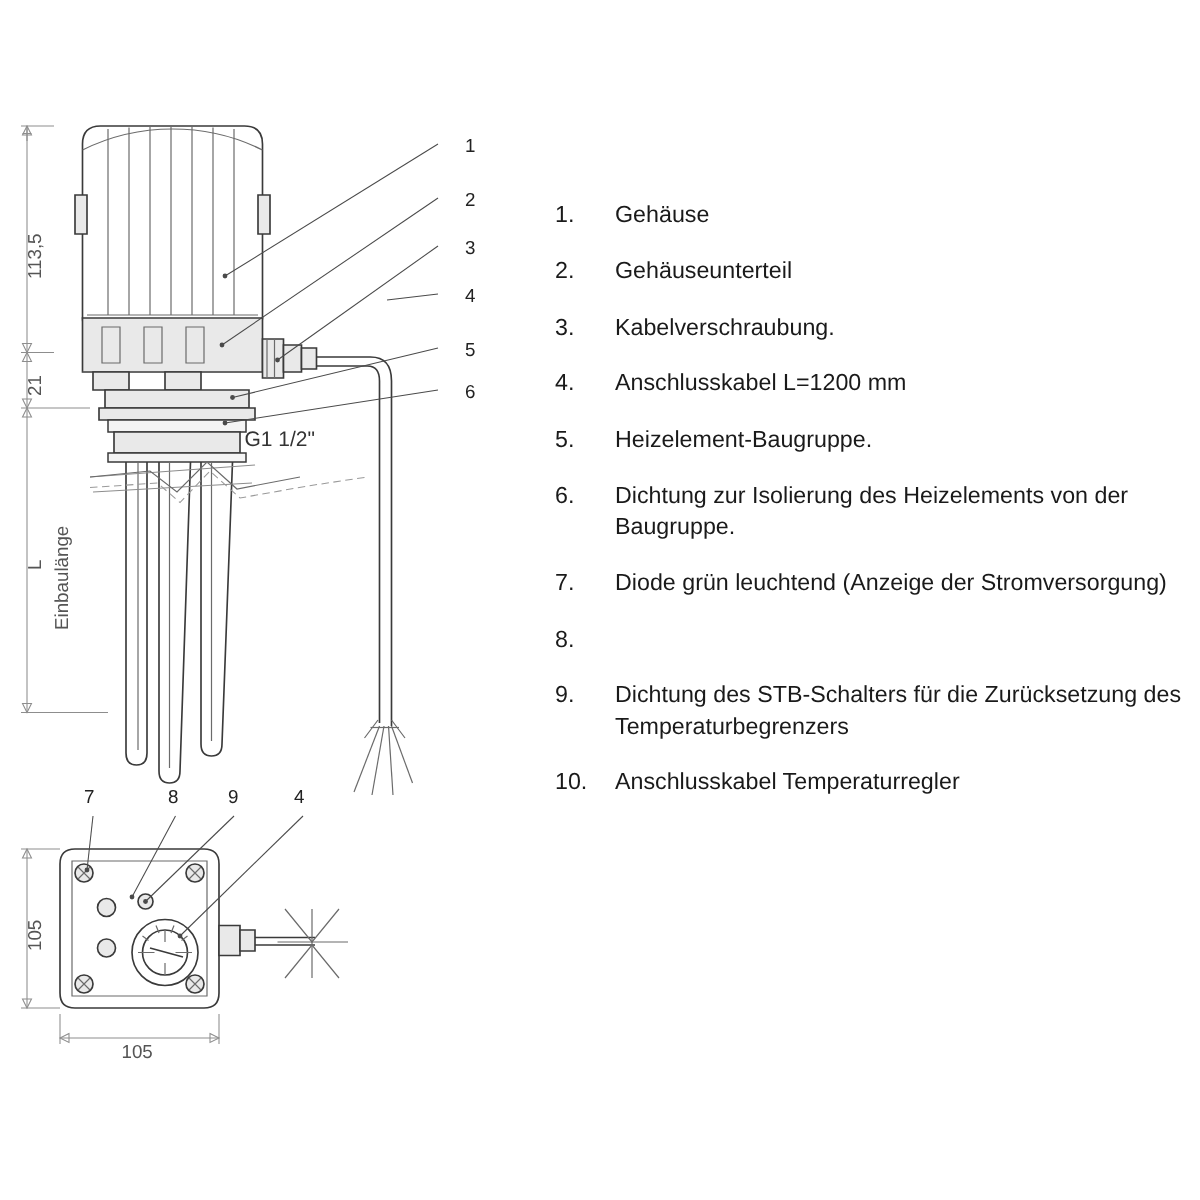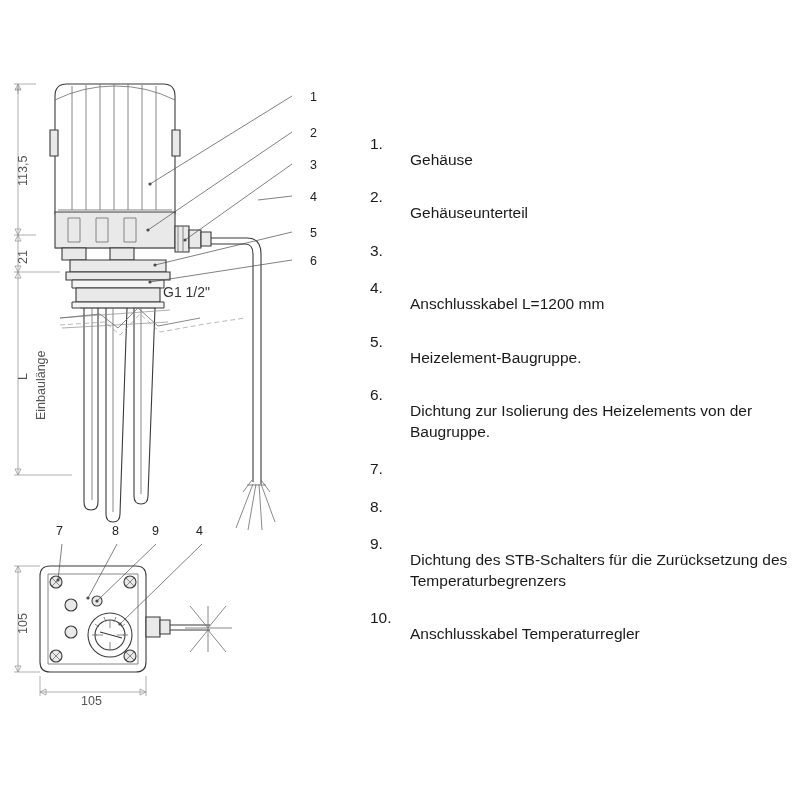--- a/index.html
+++ b/index.html
@@ -36,21 +36,20 @@
   }
   .legend-num {
     width: 40px;
     flex: 0 0 40px;
     font-size: 15.5px;
     color: #1a1a1a;
   }
   .legend-text {
     font-size: 15.5px;
     color: #1a1a1a;
-    margin-top: 16px;
   }
   
   .dim-label {
     position: absolute;
     font-size: 12.5px;
     color: #555;
     white-space: nowrap;
   }
   .vert {
     transform-origin: 0 0;
@@ -280,35 +279,37 @@
     <div class="legend-row">
       <div class="legend-num">1.</div>
       <div class="legend-text">Gehäuse</div>
     </div>
     <div class="legend-row">
       <div class="legend-num">2.</div>
       <div class="legend-text">Gehäuseunterteil</div>
     </div>
     <div class="legend-row">
       <div class="legend-num">3.</div>
+      <div class="legend-text">Kabelverschraubung.</div>
     </div>
     <div class="legend-row">
       <div class="legend-num">4.</div>
       <div class="legend-text">Anschlusskabel L=1200 mm</div>
     </div>
     <div class="legend-row">
       <div class="legend-num">5.</div>
       <div class="legend-text">Heizelement-Baugruppe.</div>
     </div>
     <div class="legend-row">
       <div class="legend-num">6.</div>
       <div class="legend-text">Dichtung zur Isolierung des Heizelements von der Baugruppe.</div>
     </div>
     <div class="legend-row">
       <div class="legend-num">7.</div>
+      <div class="legend-text">Diode grün leuchtend (Anzeige der Stromversorgung)</div>
     </div>
     <div class="legend-row">
       <div class="legend-num">8.</div>
     </div>
     <div class="legend-row">
       <div class="legend-num">9.</div>
       <div class="legend-text">Dichtung des STB-Schalters für die Zurücksetzung des Temperaturbegrenzers</div>
     </div>
     <div class="legend-row">
       <div class="legend-num">10.</div>

